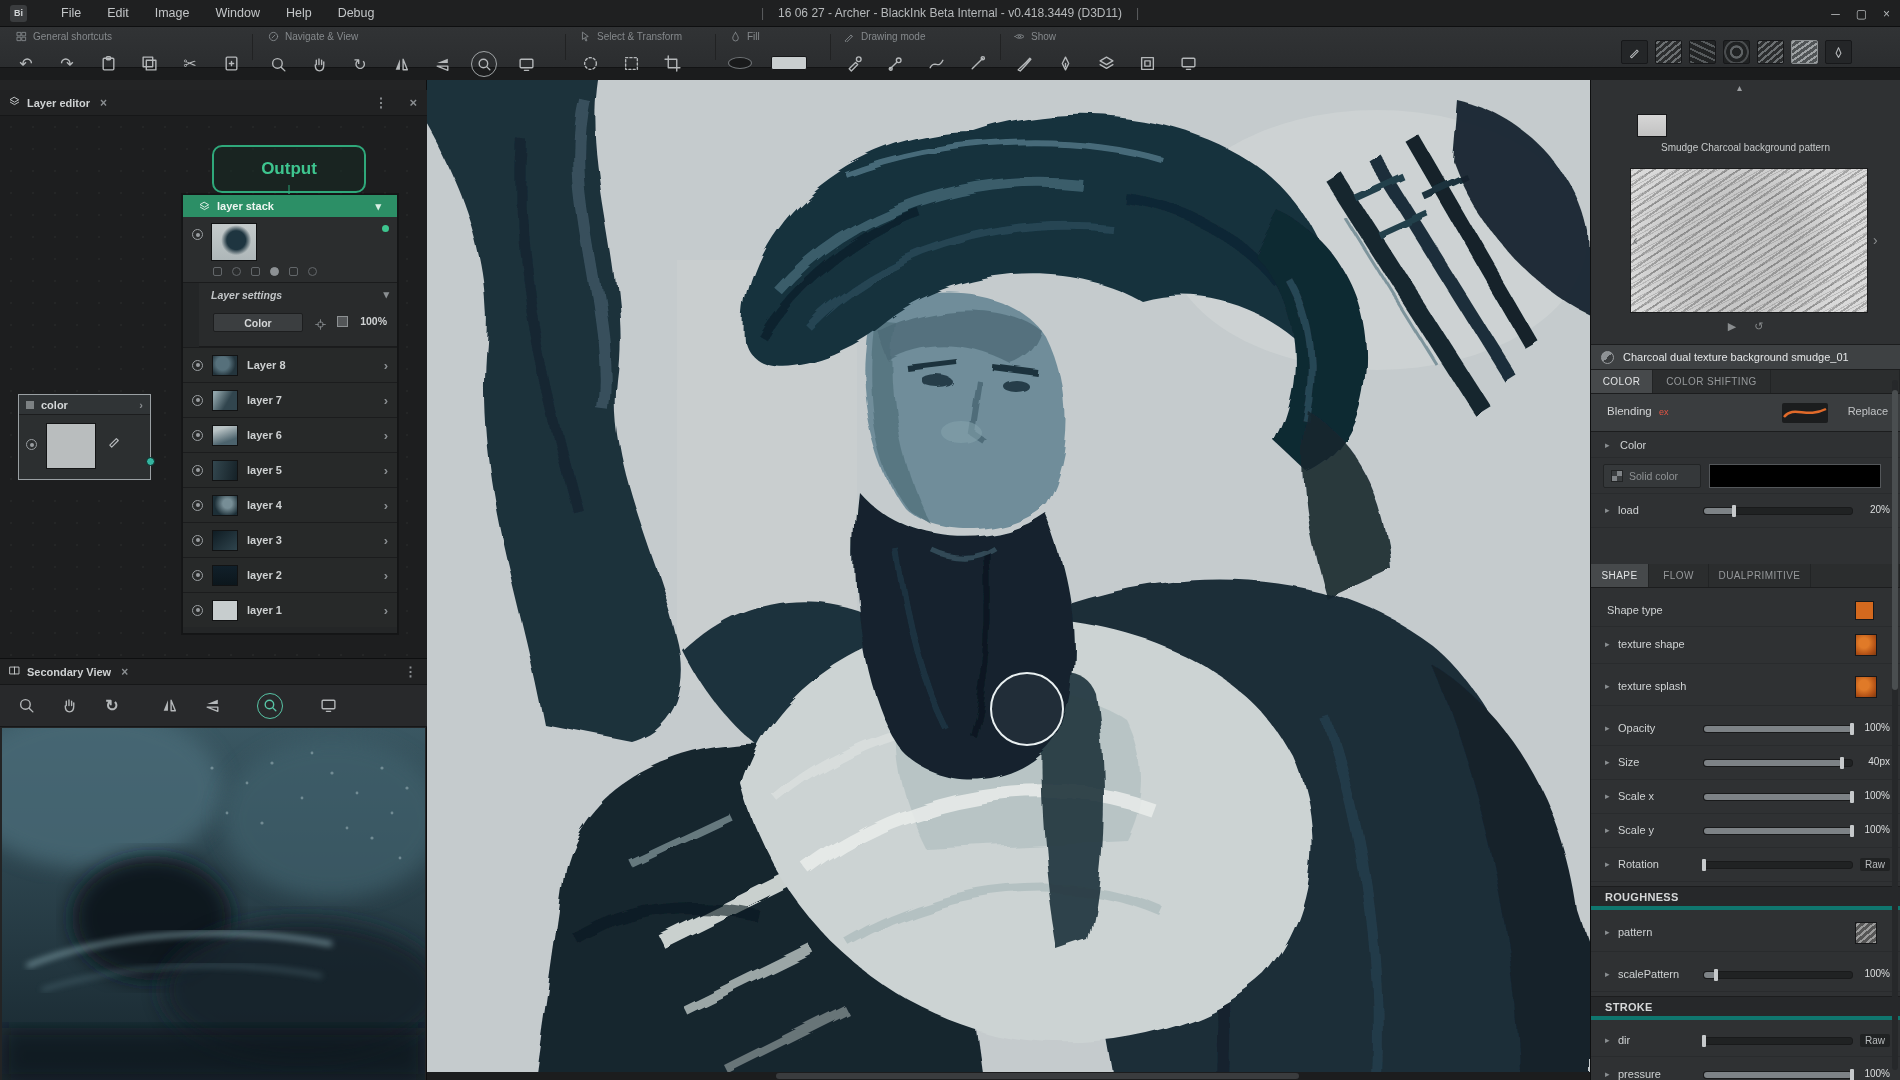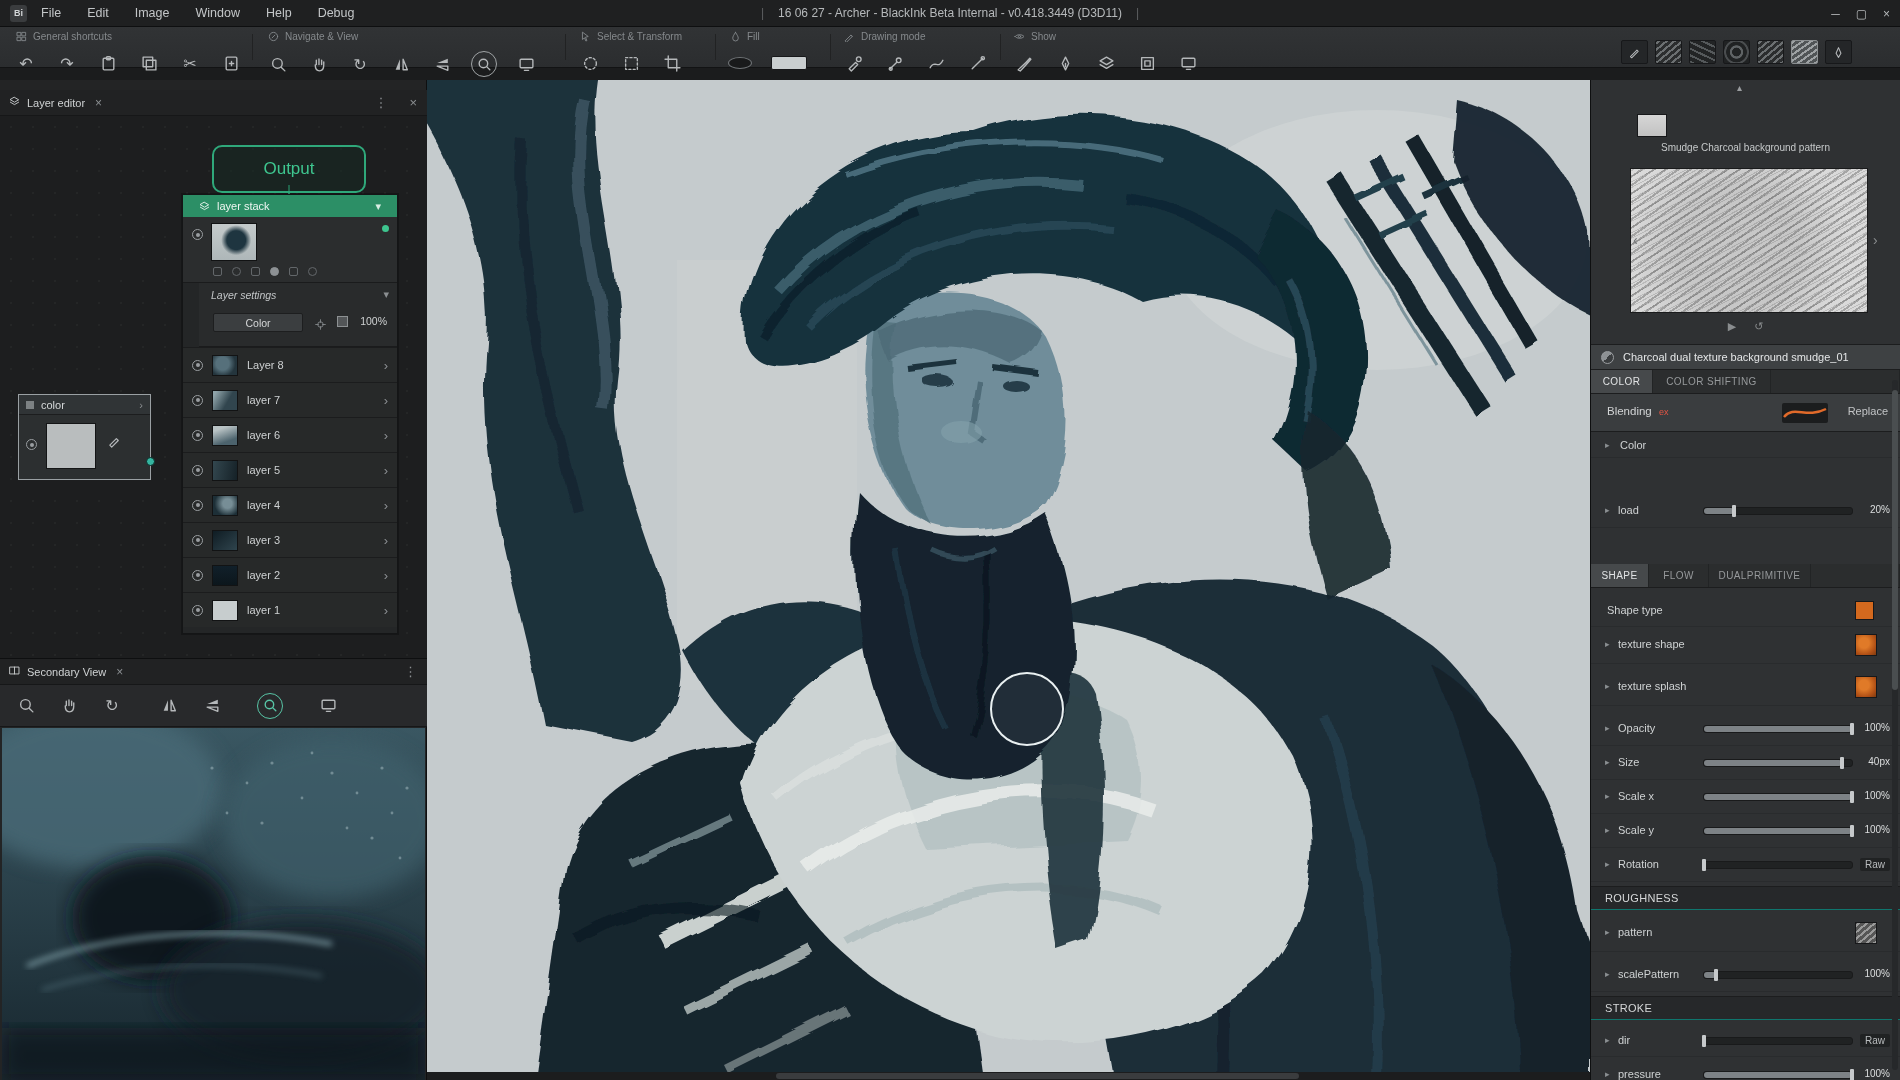--- a/index.html
+++ b/index.html
@@ -3,21 +3,21 @@
 <meta charset="utf-8">
 <style>
   * { margin:0; padding:0; box-sizing:border-box; }
   html,body { background:#161718; }
   body { font-family:"Liberation Sans", sans-serif; -webkit-font-smoothing:antialiased; }
   #app { position:relative; width:1900px; height:1080px; background:#1b1c1d; overflow:hidden; color:#c9ccce; }
 
   
   .titlebar { position:absolute; left:0; top:0; width:1900px; height:27px; background:#1f2021; border-bottom:1px solid #0e0f10; display:flex; align-items:center; padding:0 10px; }
   .logo { width:17px; height:17px; background:#3a3c3e; border-radius:3px; color:#d3d6d7; font-size:9px; font-weight:bold; display:flex; align-items:center; justify-content:center; margin-right:14px; }
-  .menus { display:flex; gap:26px; font-size:12.5px; color:#c3c6c8; }
+  .menus { display:flex; gap:26px; font-size:12.5px; color:#c3c6c8;margin-left:20px; }
   .menus span { cursor:default; }
   .win-title { position:absolute; left:50%; transform:translateX(-50%); font-size:12px; color:#b6b9bb; display:flex; gap:14px; align-items:center; }
   .win-title .sep { color:#5c5f61; }
   .win-ctrls { position:absolute; right:10px; top:0; height:27px; display:flex; gap:16px; align-items:center; font-size:12px; color:#b6b9bb; }
 
   
   .toolbar { position:absolute; left:0; top:27px; width:1900px; height:41px; background:linear-gradient(#313335,#2b2d2f); border-bottom:1px solid #121314; }
   .tgroup { position:absolute; top:0; height:53px; }
   .glabel { position:absolute; top:4px; left:2px; display:flex; align-items:center; gap:6px; font-size:10px; color:#85898c; white-space:nowrap; }
   .gicons { position:absolute; top:24px; left:0; display:flex; gap:17px; align-items:center; }
@@ -32,21 +32,21 @@
   
   .presets { position:absolute; top:13px; right:48px; display:flex; gap:7px; }
   .preset { width:27px; height:24px; background:#242628; border:1px solid #17181a; border-radius:2px; position:relative; overflow:hidden; }
   .preset.tex { background:repeating-linear-gradient(-40deg,#6c7072 0 2px,#2b2d2e 2px 5px); }
   .preset.tex2 { background:repeating-linear-gradient(25deg,#55595b 0 2px,#222425 2px 6px); }
   .preset.swirl { background:radial-gradient(circle at 50% 50%,#202223 0 25%,#5f6365 28% 38%,#202223 42% 60%,#4a4d4f 64% 72%,#202223 76%); }
   .preset.active { background:repeating-linear-gradient(-35deg,#9ea2a4 0 2px,#505456 2px 5px); border-color:#8b8f91; }
   .preset .pen { position:absolute; inset:0; display:flex; align-items:center; justify-content:center; }
 
   
-  .left-dock { position:absolute; left:0; top:80px; width:427px; height:1000px; background:#232425; border-right:1px solid #0e0f10; }
+  .left-dock { position:absolute; left:0; top:80px; width:427px; height:1000px; background:#232425; border-right:1px solid #0e0f10;font-weight:bold; }
   .panel-hd { height:26px; background:#212223; display:flex; align-items:center; font-size:11px; color:#cfd2d3; position:relative; border-bottom:1px solid #161718; }
   .panel-hd .tabicon { margin:0 7px 0 9px; }
   .panel-hd .x { margin-left:10px; color:#8b8f92; font-size:12px; }
   .panel-hd .right { position:absolute; right:10px; display:flex; gap:22px; color:#8b8f92; font-size:13px; }
 
   .layer-editor { position:absolute; left:0; top:10px; width:427px; height:568px; }
   .node-area { position:absolute; left:0; top:26px; right:0; bottom:0; background:#1d1e1f; background-image:radial-gradient(rgba(70,72,74,.18) 1px, transparent 1px); background-size:22px 22px; overflow:hidden; }
   .wires { position:absolute; inset:0; pointer-events:none; }
 
   .node-output { position:absolute; left:212px; top:29px; width:154px; height:48px; border:2px solid #2fa87a; border-radius:10px; background:rgba(22,42,34,.55); color:#3ec58f; font-size:17px; display:flex; align-items:center; justify-content:center; }
@@ -132,21 +132,21 @@
   .plabel.noarrow { left:16px; }
   .slider { position:absolute; left:112px; top:13px; width:150px; height:8px; background:#202223; border-radius:3px; border:1px solid #191a1b; }
   .sfill { position:absolute; left:0; top:0; bottom:0; background:#7d8286; border-radius:3px; }
   .sfill::after { content:""; position:absolute; right:-2px; top:-3px; width:4px; height:12px; background:#c6c9cb; border-radius:1px; }
   .pval { position:absolute; right:10px; top:10px; color:#dcdedf; font-size:10px; }
   .pval.badge { background:#202223; padding:1px 5px; border-radius:2px; color:#b9bcbe; }
   .pthumb { position:absolute; left:264px; top:6px; width:22px; height:22px; border:1px solid #17181a; }
   .pthumb.orange { background:radial-gradient(circle at 40% 40%, #e07a28 0 30%, #b04f15 70%, #7e3a10); }
   .pthumb.gray { background:repeating-linear-gradient(-40deg,#9a9a9a 0 2px,#565656 2px 5px); }
   .shape-swatch { position:absolute; left:264px; top:7px; width:19px; height:19px; border:1px solid #17181a; }
-  .sec-hdr { position:absolute; left:0; right:0; height:24px; background:#26282a; border-top:1px solid #1c1d1e; border-bottom:1px solid #0f766e; display:flex; align-items:center; padding-left:14px; font-size:11px; font-weight:normal; color:#d6d8d9; letter-spacing:.3px; }
+  .sec-hdr { position:absolute; left:0; right:0; height:24px; background:#26282a; border-top:1px solid #1c1d1e; border-bottom:4px solid #0f766e; display:flex; align-items:center; padding-left:14px; font-size:11px; font-weight:bold; color:#d6d8d9; letter-spacing:.3px; }
   .pillrow { position:absolute; left:0; right:0; top:378px; height:36px; border-bottom:1px solid #292b2d; }
   .sc-pill { position:absolute; left:12px; top:6px; width:98px; height:24px; background:#35383a; border:1px solid #222425; border-radius:2px; display:flex; align-items:center; gap:6px; padding:0 7px; color:#8f9294; font-size:10.5px; }
   .checker { width:12px; height:12px; background:conic-gradient(#808487 0 25%, #3a3d3f 0 50%, #808487 0 75%, #3a3d3f 0); border:1px solid #222425; flex:none; }
   .sc-swatch { position:absolute; left:118px; top:6px; width:172px; height:24px; border:1px solid #54575a; }
   .rp-scroll { position:absolute; right:2px; top:300px; width:6px; height:690px; background:#26282a; border-radius:3px; }
   .rp-scroll .thumb { position:absolute; left:0; right:0; top:10px; height:300px; background:#4a4e50; border-radius:3px; }
 </style>
 </head>
 <body>
 
@@ -744,20 +744,27 @@
           </svg>
       </span>
       <span class="mode">Replace</span>
     </div>
 
     <div class="sec-row" style="top:352px;height:26px">
       <span class="exp">▸</span>
       <span>Color</span>
     </div>
 
+    <div class="pillrow">
+      <div class="sc-pill">
+        <span class="checker"></span>
+        <span>Solid color</span>
+      </div>
+      <div class="sc-swatch" style="background: rgb(0, 0, 0);"></div>
+    </div>
 
     <div class="prow" style="top:414px">
       <span class="exp">▸</span>
       <span class="plabel">load</span>
       <div class="slider">
           <div class="sfill" style="width: 20%;"></div>
         </div>
       <span class="pval">20%</span>
     </div>
 

